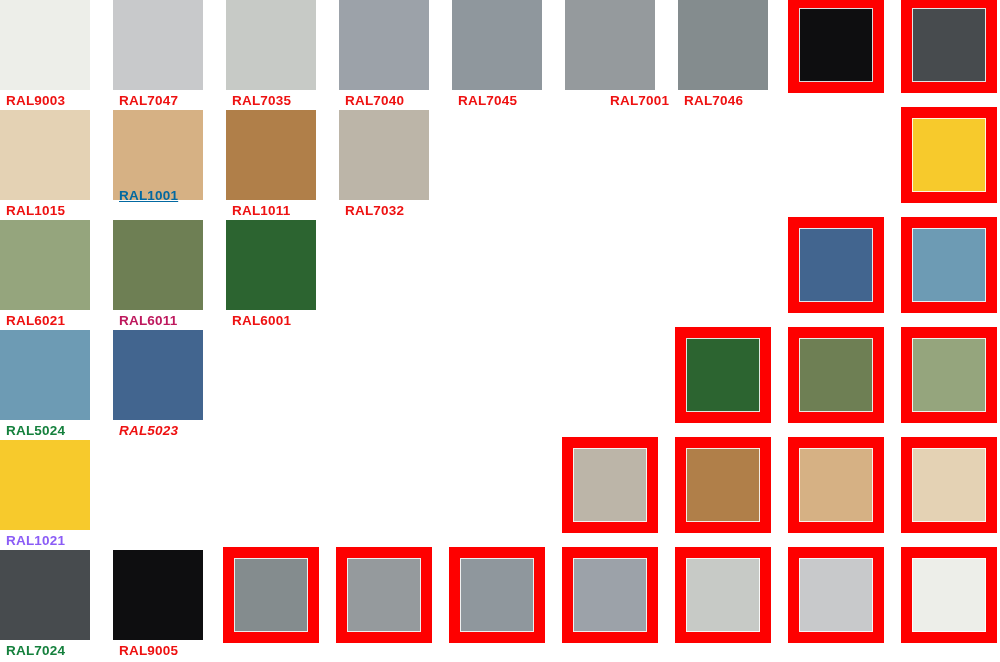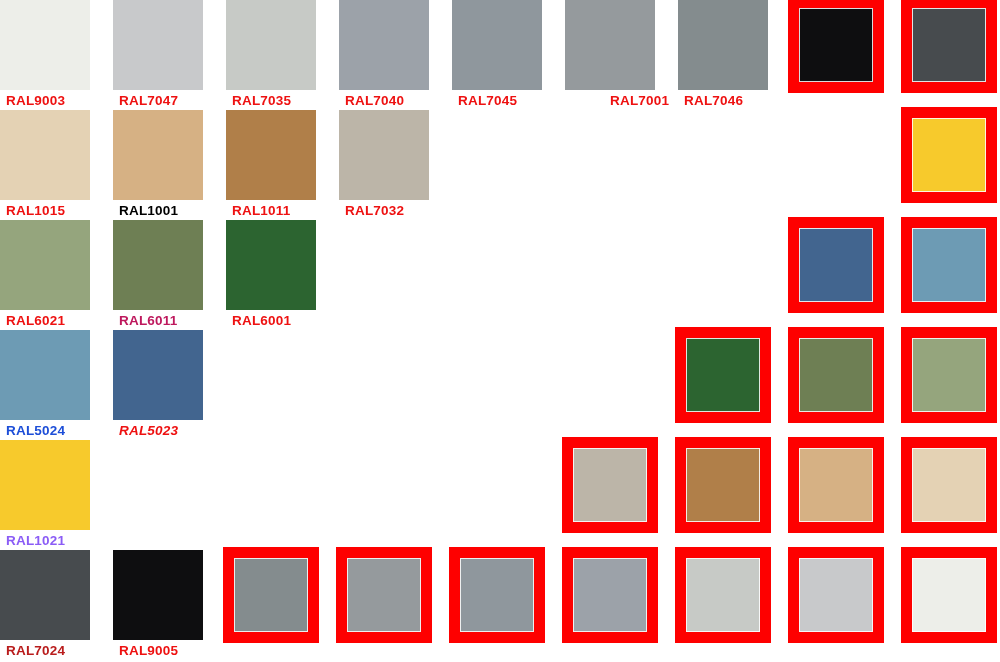--- a/index.html
+++ b/index.html
@@ -91,21 +91,21 @@
     <div class="swatch-cell highlighted" style="left: 901px; top: -3px; background: rgb(254, 0, 0);">
       <div class="chip" style="background: rgb(71, 75, 78);"></div>
     </div>
     <div class="swatch-cell plain" style="left: 0px; top: 110px;">
       <div class="chip" style="background: rgb(228, 210, 180);"></div>
     </div>
     <div class="swatch-label" style="left: 6px; top: 203px; color: rgb(238, 17, 17);">RAL1015</div>
     <div class="swatch-cell plain" style="left: 113px; top: 110px;">
       <div class="chip" style="background: rgb(214, 177, 132);"></div>
     </div>
-    <div class="swatch-label" style="left: 119px; top: 203px; color: #000000;">RAL1001</div>
+    <div class="swatch-label" style="left: 119px; top: 188px; color: #0369a1; text-decoration: underline;">RAL1001</div>
     <div class="swatch-cell plain" style="left: 226px; top: 110px;">
       <div class="chip" style="background: rgb(176, 127, 73);"></div>
     </div>
     <div class="swatch-label" style="left: 232px; top: 203px; color: rgb(238, 17, 17);">RAL1011</div>
     <div class="swatch-cell plain" style="left: 339px; top: 110px;">
       <div class="chip" style="background: rgb(188, 181, 168);"></div>
     </div>
     <div class="swatch-label" style="left: 345px; top: 203px; color: rgb(238, 17, 17);">RAL7032</div>
     <div class="swatch-cell highlighted" style="left: 901px; top: 107px; background: rgb(254, 0, 0);">
       <div class="chip" style="background: rgb(247, 202, 44);"></div>
@@ -124,21 +124,21 @@
     <div class="swatch-label" style="left: 232px; top: 313px; color: rgb(238, 17, 17);">RAL6001</div>
     <div class="swatch-cell highlighted" style="left: 788px; top: 217px; background: rgb(254, 0, 0);">
       <div class="chip" style="background: rgb(66, 101, 143);"></div>
     </div>
     <div class="swatch-cell highlighted" style="left: 901px; top: 217px; background: rgb(254, 0, 0);">
       <div class="chip" style="background: rgb(109, 155, 180);"></div>
     </div>
     <div class="swatch-cell plain" style="left: 0px; top: 330px;">
       <div class="chip" style="background: rgb(109, 155, 180);"></div>
     </div>
-    <div class="swatch-label" style="left: 6px; top: 423px; color: #1d4ed8;">RAL5024</div>
+    <div class="swatch-label" style="left: 6px; top: 423px; color: #15803d;">RAL5024</div>
     <div class="swatch-cell plain" style="left: 113px; top: 330px;">
       <div class="chip" style="background: rgb(66, 101, 143);"></div>
     </div>
     <div class="swatch-label" style="left: 119px; top: 423px; color: rgb(238, 17, 17); font-style: italic;">RAL5023</div>
     <div class="swatch-cell highlighted" style="left: 675px; top: 327px; background: rgb(254, 0, 0);">
       <div class="chip" style="background: rgb(44, 100, 48);"></div>
     </div>
     <div class="swatch-cell highlighted" style="left: 788px; top: 327px; background: rgb(254, 0, 0);">
       <div class="chip" style="background: rgb(110, 127, 84);"></div>
     </div>
@@ -157,21 +157,21 @@
     </div>
     <div class="swatch-cell highlighted" style="left: 788px; top: 437px; background: rgb(254, 0, 0);">
       <div class="chip" style="background: rgb(214, 177, 132);"></div>
     </div>
     <div class="swatch-cell highlighted" style="left: 901px; top: 437px; background: rgb(254, 0, 0);">
       <div class="chip" style="background: rgb(228, 210, 180);"></div>
     </div>
     <div class="swatch-cell plain" style="left: 0px; top: 550px;">
       <div class="chip" style="background: rgb(71, 75, 78);"></div>
     </div>
-    <div class="swatch-label" style="left: 6px; top: 643px; color: #b91c1c;">RAL7024</div>
+    <div class="swatch-label" style="left: 6px; top: 643px; color: #15803d;">RAL7024</div>
     <div class="swatch-cell plain" style="left: 113px; top: 550px;">
       <div class="chip" style="background: rgb(14, 14, 16);"></div>
     </div>
     <div class="swatch-label" style="left: 119px; top: 643px; color: rgb(238, 17, 17);">RAL9005</div>
     <div class="swatch-cell highlighted" style="left: 223px; top: 547px; background: rgb(254, 0, 0);">
       <div class="chip" style="background: rgb(132, 140, 142);"></div>
     </div>
     <div class="swatch-cell highlighted" style="left: 336px; top: 547px; background: rgb(254, 0, 0);">
       <div class="chip" style="background: rgb(149, 154, 157);"></div>
     </div>

